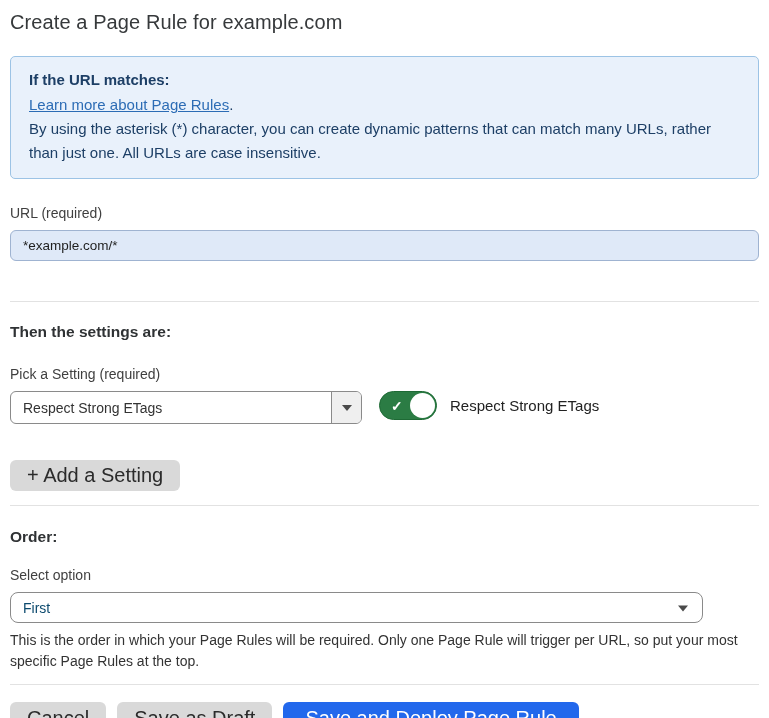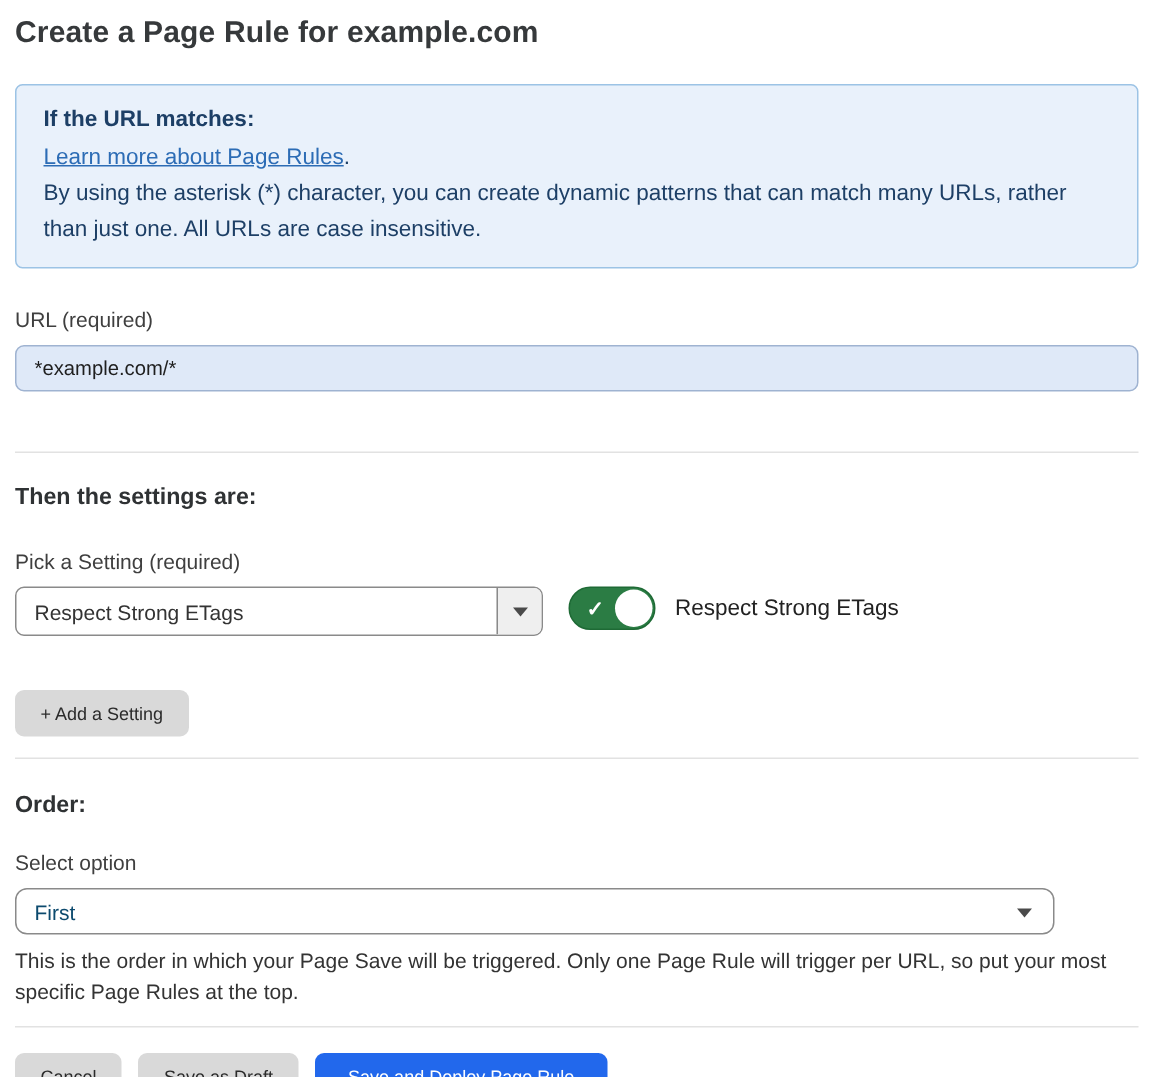--- a/index.html
+++ b/index.html
@@ -7,21 +7,21 @@
   body {
     width: 769px;
     height: 718px;
     font-family: "Liberation Sans", sans-serif;
     color: #333;
     padding: 11px 10px 0 10px;
     overflow: hidden;
   }
   .page-title {
     font-size: 20px;
-    font-weight: 700;
+    font-weight: 400;
     color: #36393b;
     letter-spacing: 0.1px;
   }
   .info-box {
     margin-top: 22px;
     background: #e9f1fb;
     border: 1px solid #9cc3e5;
     border-radius: 5px;
     padding: 11px 18px 13px 18px;
     color: #1d3f66;
@@ -144,21 +144,21 @@
   }
   .toggle-label {
     margin-left: 13px;
     font-size: 15px;
     color: #222;
   }
   .btn {
     border: none;
     border-radius: 6px;
     font-family: "Liberation Sans", sans-serif;
-    font-size: 12px;
+    font-size: 20px;
     cursor: pointer;
     height: 31px;
   }
   .btn-gray {
     background: #d9d9d9;
     color: #2b2b2b;
     padding: 0 17px;
   }
   .add-setting-btn {
     margin-top: 36px;
@@ -251,21 +251,21 @@
 
 <div class="section-heading order-heading">Order:</div>
 
 <div class="field-label order-select-label">Select option</div>
 
 <div class="order-select">
   <span>First</span>
   <span class="caret-down"></span>
 </div>
 
-<div class="help-text">This is the order in which your Page Save will be triggered. Only one Page Rule will trigger per URL, so put your most specific Page Rules at the top.</div>
+<div class="help-text">This is the order in which your Page Rules will be required. Only one Page Rule will trigger per URL, so put your most specific Page Rules at the top.</div>
 
 <hr class="divider divider-3">
 
 <div class="footer">
   <button class="btn btn-gray">Cancel</button>
   <button class="btn btn-gray">Save as Draft</button>
   <button class="btn btn-blue">Save and Deploy Page Rule</button>
 </div>
 
 

